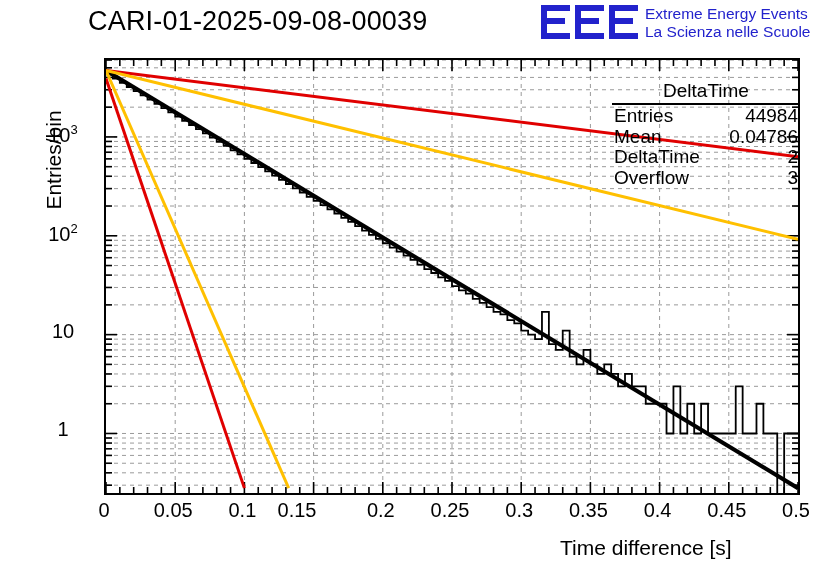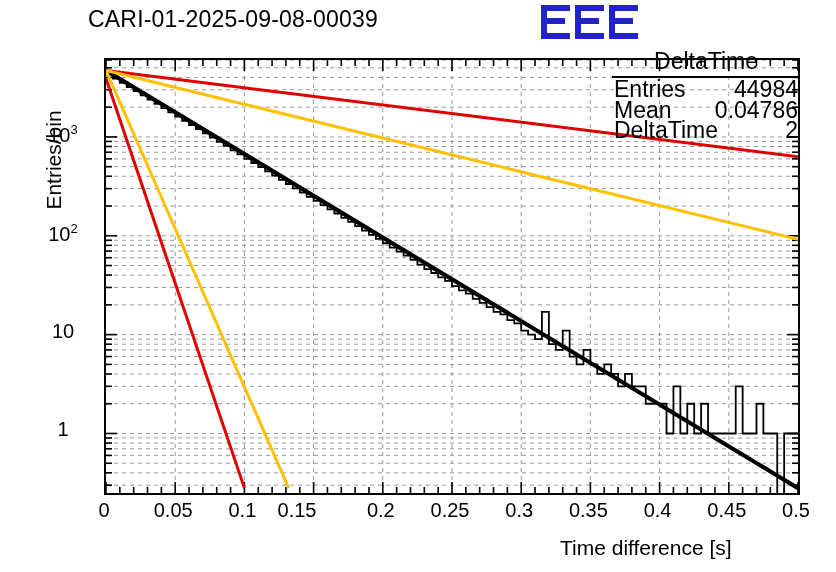--- a/index.html
+++ b/index.html
@@ -1,20 +1,20 @@
 <!DOCTYPE html>
 <html><head>
 <meta charset="utf-8">
 <style>
   html,body{margin:0;padding:0;background:#ffffff;}
   body{width:836px;height:572px;position:relative;overflow:hidden;
        font-family:"Liberation Sans","DejaVu Sans",sans-serif;color:#000;}
 
   
-  #plot-title{position:absolute;left:88px;top:6px;font-size:23px;letter-spacing:.2px;white-space:nowrap;}
+  #plot-title{position:absolute;left:88px;top:6px;font-size:27px;letter-spacing:.2px;white-space:nowrap;}
 
   #eee-logo{position:absolute;left:541px;top:3px;width:290px;height:40px;}
   #eee-mark{position:absolute;left:0;top:1px;width:98px;height:36px;}
   #eee-text{position:absolute;left:104px;top:2px;color:#2222cc;font-size:15.5px;line-height:17.5px;white-space:nowrap;}
   #eee-text div{white-space:nowrap;}
 
   
   #ylabel{position:absolute;left:-46px;top:148px;width:200px;text-align:center;
           transform:rotate(-90deg);transform-origin:50% 50%;font-size:21px;}
   #xlabel{position:absolute;left:560px;top:536px;font-size:21px;white-space:nowrap;}
@@ -23,21 +23,21 @@
   #frame{position:absolute;left:104px;top:58px;width:696px;height:437px;
          border:2px solid #000;box-sizing:border-box;background:#fff;}
   #plotsvg{position:absolute;left:0;top:0;}
 
   
   .xtick{position:absolute;top:499px;font-size:20px;text-align:center;width:70px;}
   .ytick{position:absolute;font-size:20px;text-align:center;width:66px;}
   .ytick sup{font-size:13px;vertical-align:super;}
 
   
-  #stats{position:absolute;left:612px;top:48px;width:188px;font-size:23px;}
+  #stats{position:absolute;left:612px;top:80px;width:188px;font-size:19px;}
   #stats-title{text-align:center;border-bottom:2px solid #000;padding-bottom:1px;margin-bottom:1px;}
   .stats-row{display:flex;justify-content:space-between;line-height:20.5px;padding:0 2px;}
   .stats-row span{white-space:nowrap;}
 </style>
 </head>
 <body>
 
 <div id="plot-title">CARI-01-2025-09-08-00039</div>
 
 <div id="eee-logo">
@@ -50,20 +50,24 @@
       <rect x="34" y="1" width="29" height="6"></rect>
       <rect x="34" y="1" width="6" height="34"></rect>
       <rect x="34" y="14" width="24" height="6"></rect>
       <rect x="34" y="29" width="29" height="6"></rect>
       <rect x="68" y="1" width="29" height="6"></rect>
       <rect x="68" y="1" width="6" height="34"></rect>
       <rect x="68" y="14" width="24" height="6"></rect>
       <rect x="68" y="29" width="29" height="6"></rect>
     </g>
   </svg>
+  <div id="eee-text">
+    <div>Extreme Energy Events</div>
+    <div>La Scienza nelle Scuole</div>
+  </div>
 </div>
 
 <div id="ylabel">Entries/bin</div>
 <div id="xlabel">Time difference [s]</div>
 
 <div id="frame">
   <svg id="plotsvg" width="692" height="433" viewBox="0 0 692 433">
       <g>
         <line x1="69.2" y1="0" x2="69.2" y2="433" stroke="#9a9a9a" stroke-width="1" stroke-dasharray="4,4"></line>
         <line x1="138.4" y1="0" x2="138.4" y2="433" stroke="#9a9a9a" stroke-width="1" stroke-dasharray="4,4"></line>
@@ -334,14 +338,18 @@
         <span>44984</span>
       </div>
       <div class="stats-row">
         <span>Mean</span>
         <span>0.04786</span>
       </div>
       <div class="stats-row">
         <span>DeltaTime</span>
         <span>2</span>
       </div>
+      <div class="stats-row">
+        <span>Overflow</span>
+        <span>3</span>
+      </div>
     </div>
 </div>
 
 </body></html>

